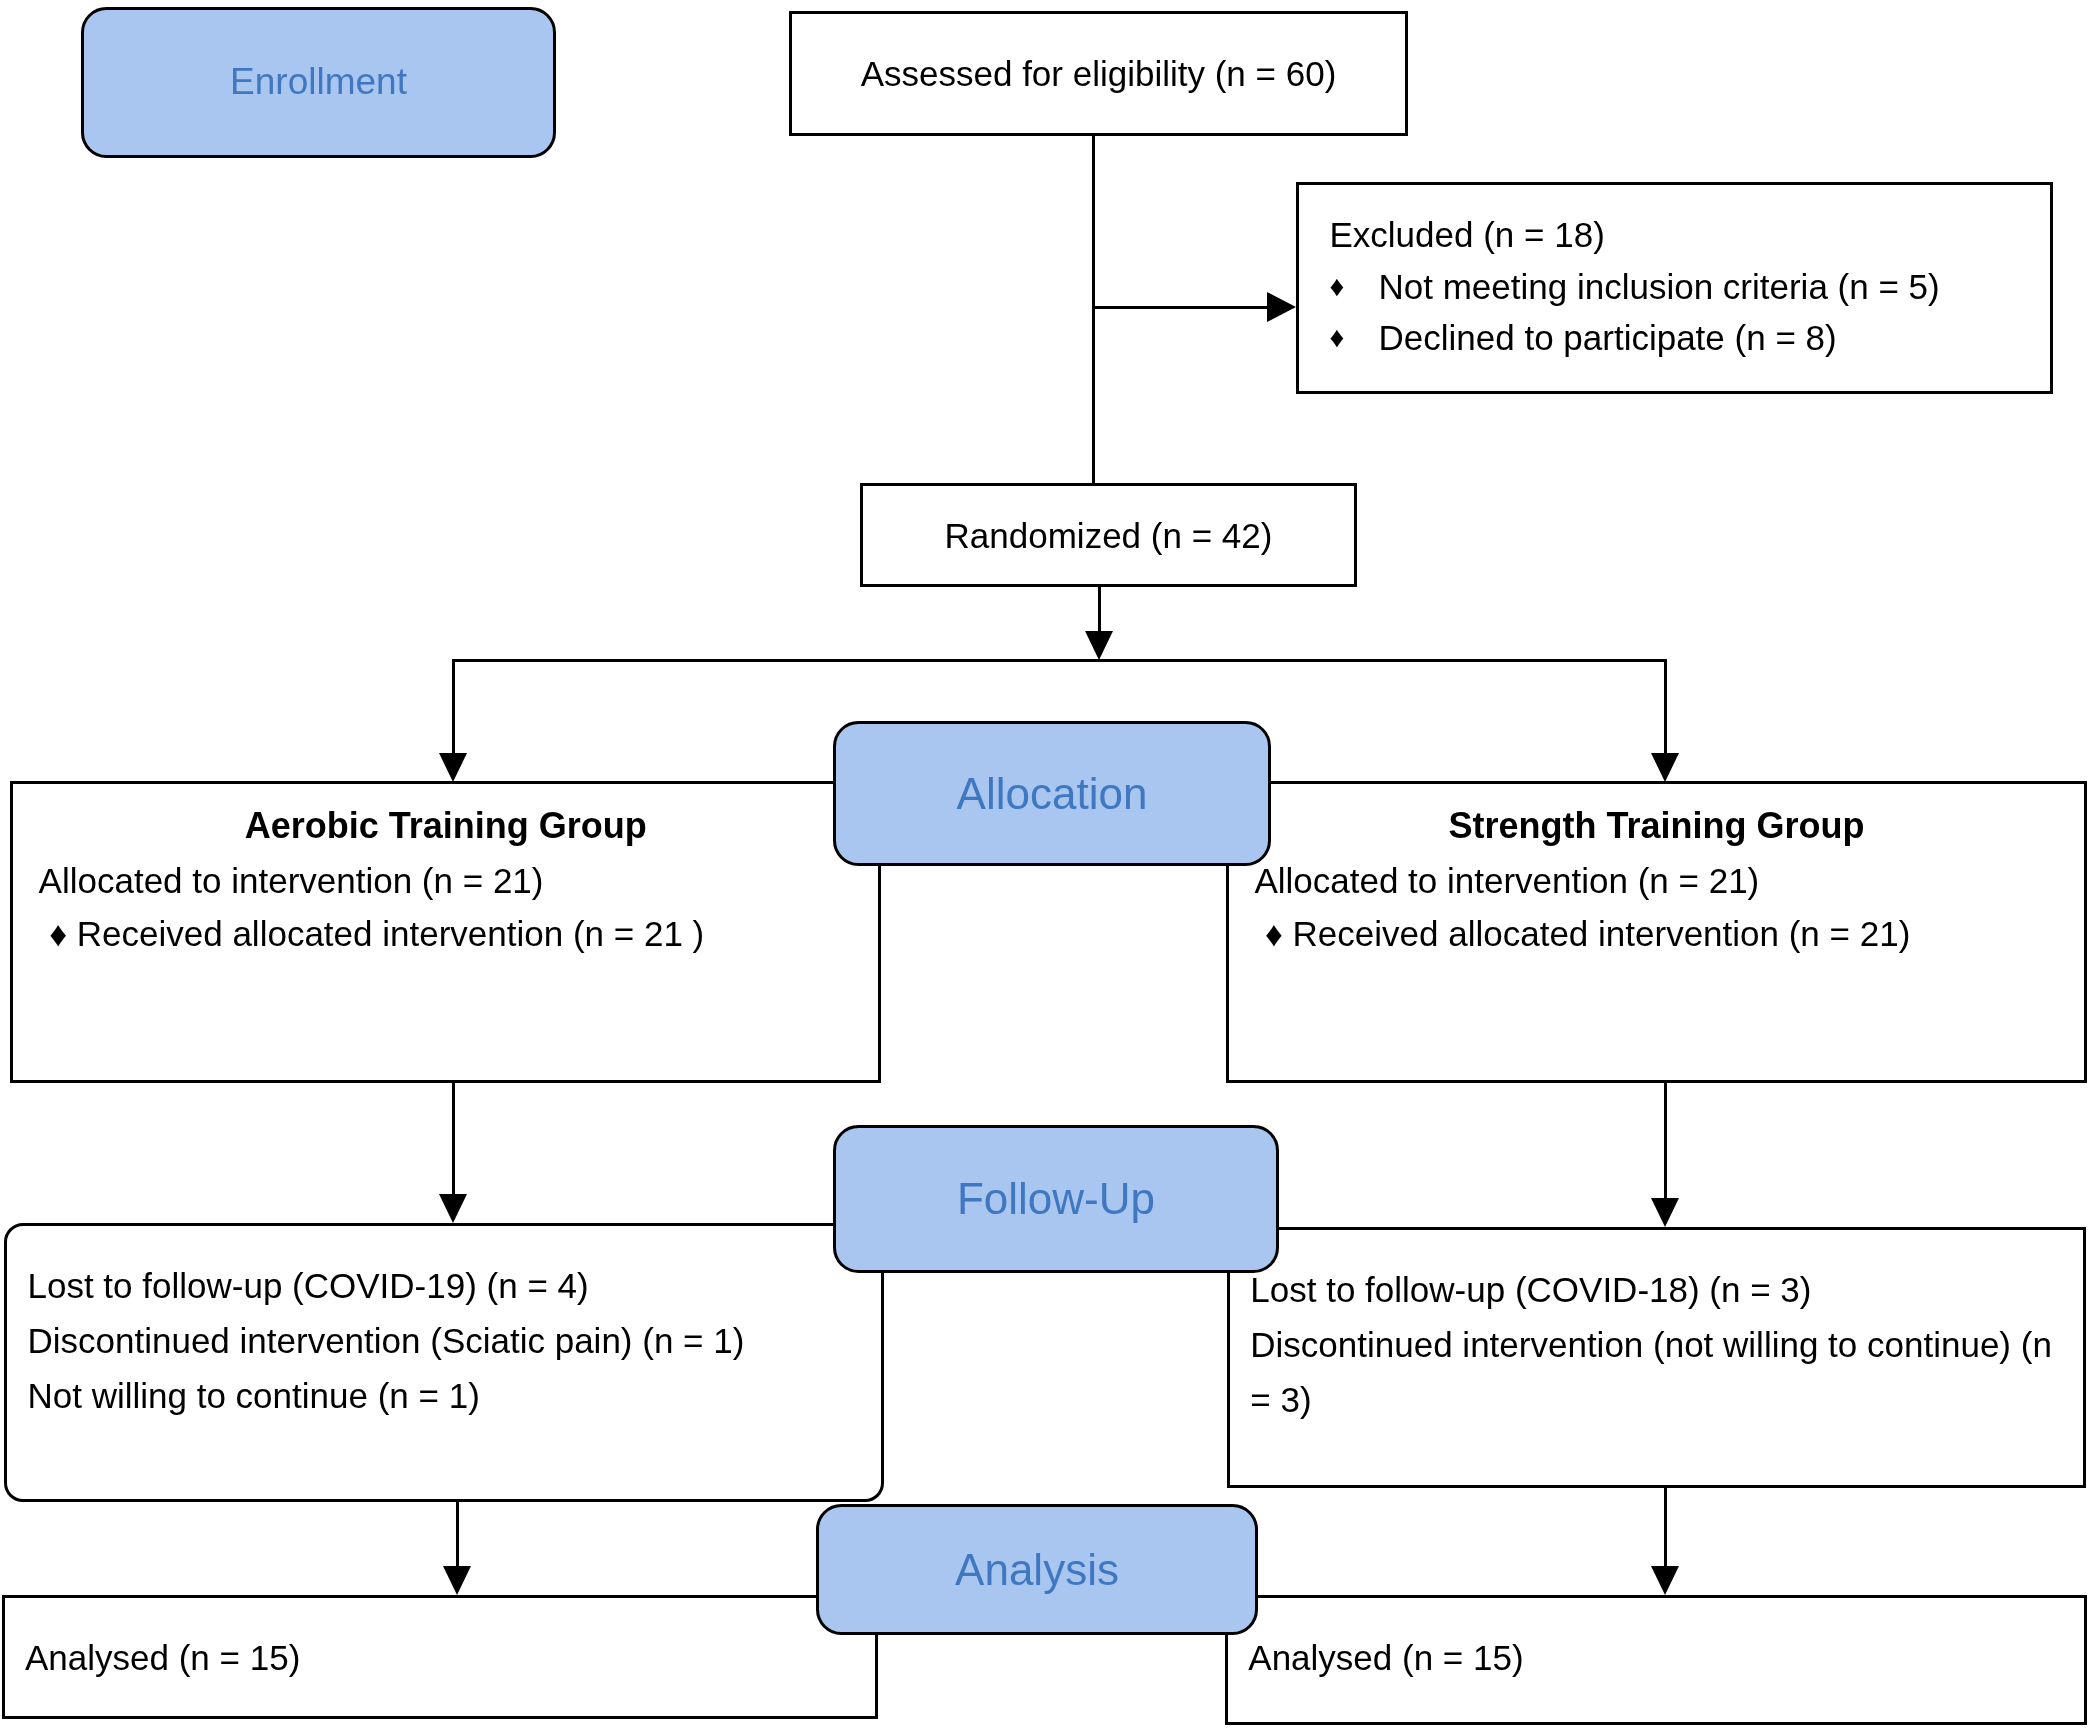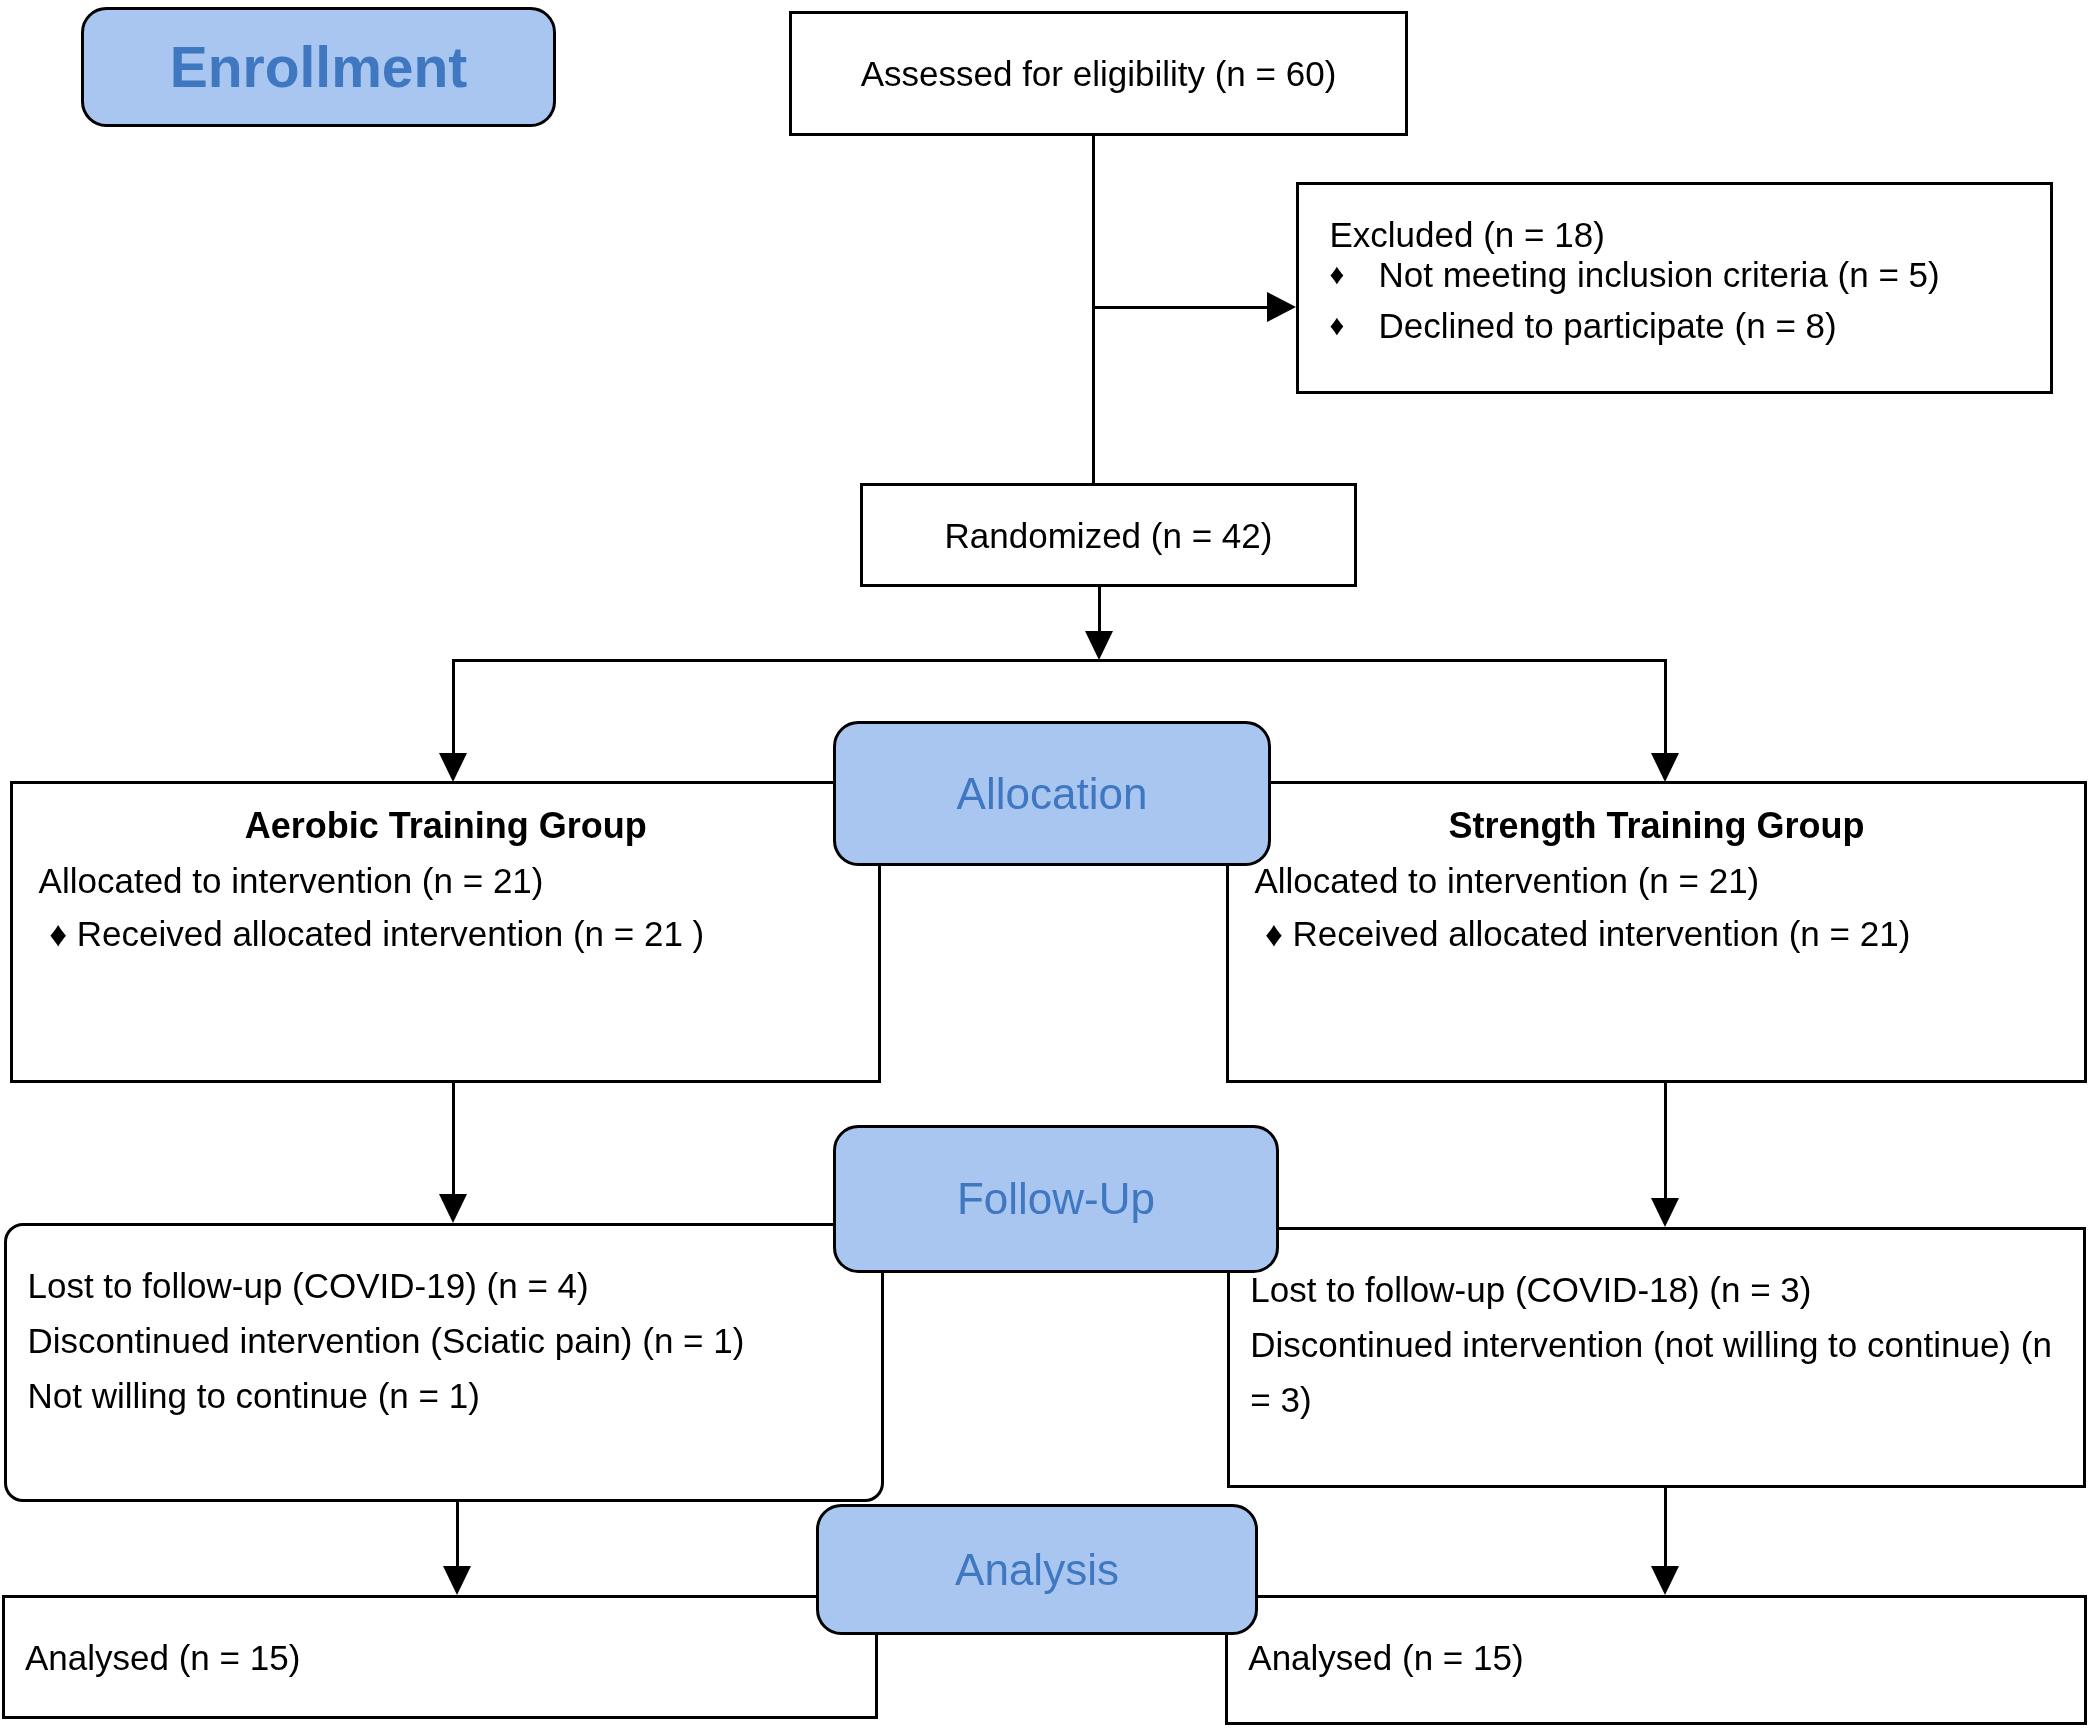--- a/index.html
+++ b/index.html
@@ -63,21 +63,21 @@
   }
   .group-title{
     font-weight:bold;
     font-size:36px;
     text-align:center;
     margin-top:24px;
   }
   .group-line1{margin-top:18.6px;padding-left:25.4px;}
   .group-line2{margin-top:18.6px;padding-left:36px;}
   .excluded-pad{padding:32px 8.5px 0 30.5px;}
-  .excl-title{margin-bottom:5px;}
+  .excl-title{margin-bottom:17px;}
   .excl-item{display:flex;margin-bottom:16px;}
   .excl-bullet{width:49px;font-size:29px;padding-top:3.4px;}
   .fu-pad{padding:32px 30.5px 0 20.3px;}
   .fu-line{line-height:55px;}
   .an-pad{padding:42px 8.5px 0 20.3px;}
 </style>
 </head>
 <body>
 
 <div id="canvas">
@@ -155,21 +155,21 @@
   </div>
 
   <div class="wbox" style="left:1.7px;top:1595px;width:876px;height:124px;">
     <div class="an-pad">Analysed (n = 15)</div>
   </div>
 
   <div class="wbox" style="left:1225px;top:1595px;width:862px;height:130px;">
     <div class="an-pad">Analysed (n = 15)</div>
   </div>
 
-  <div class="stage" style="left:81px;top:6.8px;width:475px;height:120px;font-size:57px;font-weight:bold;">
+  <div class="stage" style="left:81px;top:6.8px;width:475px;height:151px;font-size:37px;">
     <span>Enrollment</span>
   </div>
 
   <div class="stage" style="left:833px;top:721px;width:438px;height:145px;">
     <span>Allocation</span>
   </div>
 
   <div class="stage" style="left:833px;top:1125px;width:446px;height:148px;">
     <span>Follow-Up</span>
   </div>

